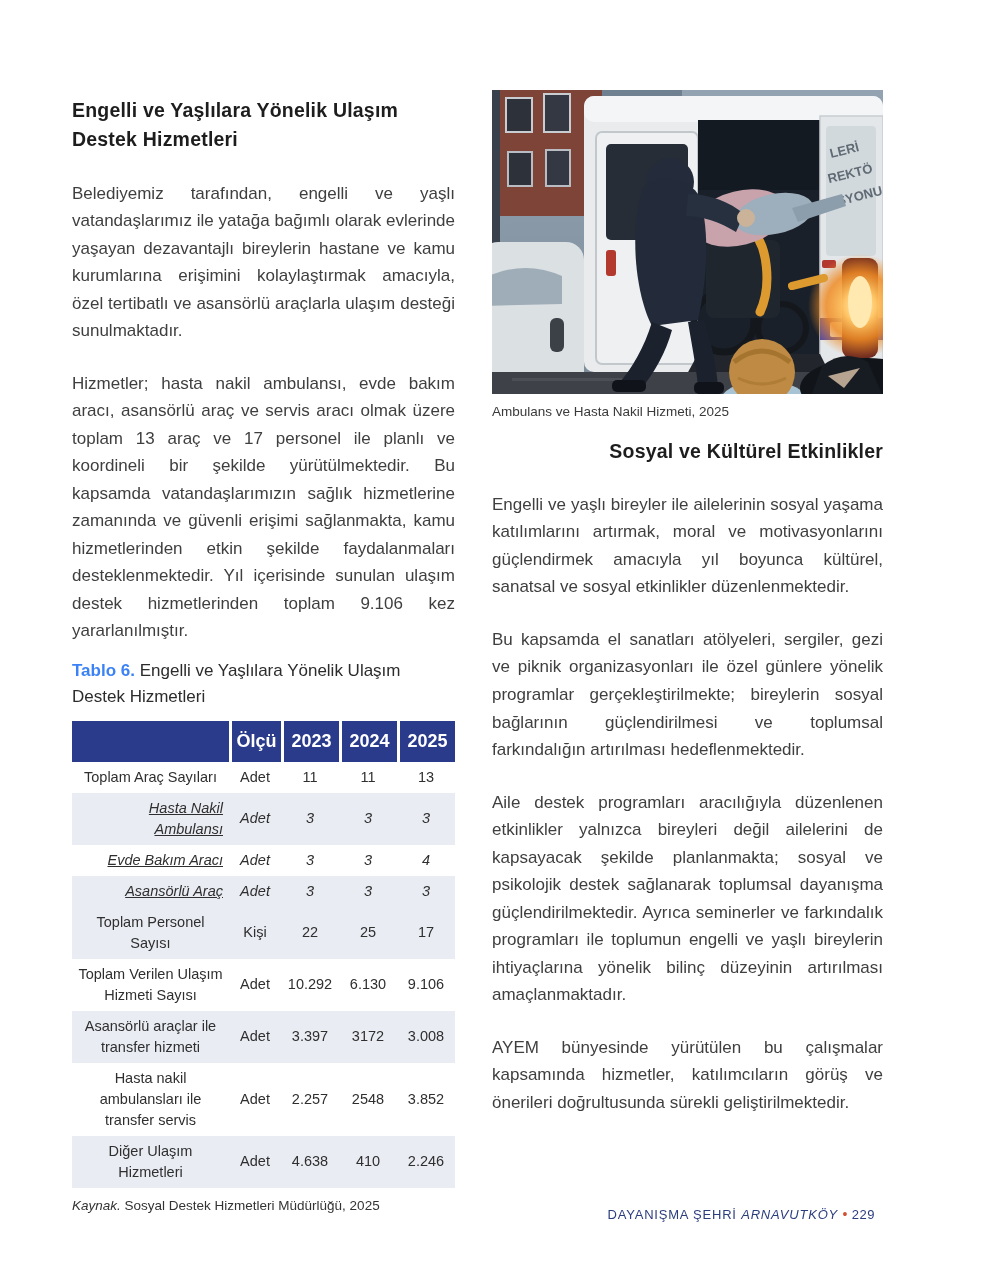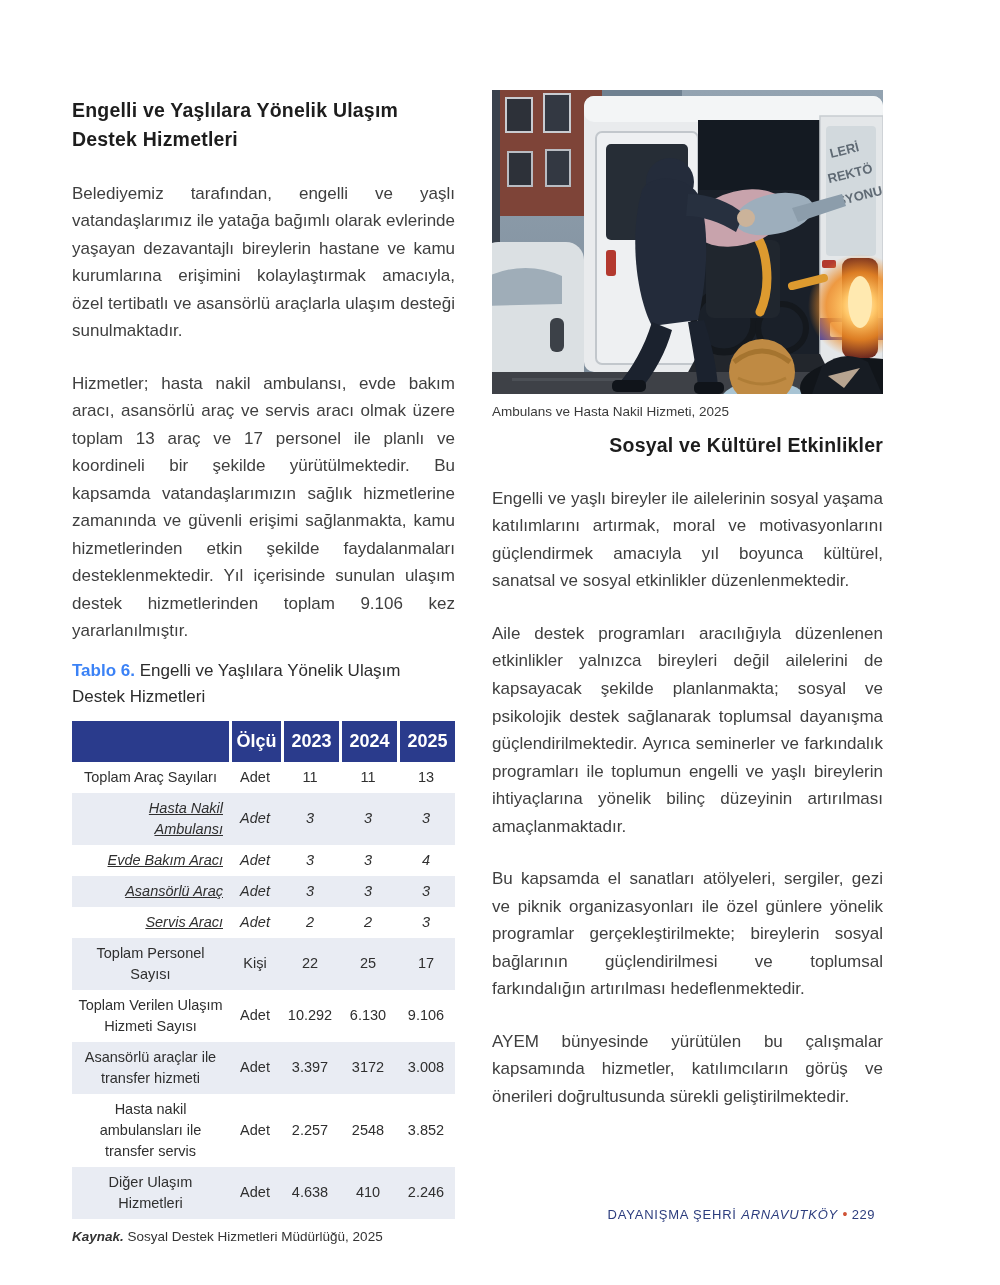--- a/index.html
+++ b/index.html
@@ -73,34 +73,34 @@
   td.cell-unit, td.cell-val { text-align: center; }
   tr.row-alt td { background: #e9ecf3; }
   tr.row-sub td { font-style: italic; }
   tr.row-sub td.cell-label { text-align: right; text-decoration: underline; }
 
   .table-source {
     margin-top: 10px;
     font-size: 13.5px;
     color: #333333;
   }
-  .table-source .src-label { font-weight: 700; font-style: italic; }
+  .table-source .src-label { font-weight: 400; font-style: italic; }
 
   figure.photo {
     width: 391px;
     height: 304px;
     line-height: 0;
     margin-bottom: 9px;
     background: #8b99a6;
   }
   figcaption.photo-caption, .photo-caption {
     font-size: 13.5px;
     color: #3a3a3a;
     line-height: 1.3;
-    margin-bottom: 10px;
+    margin-bottom: 16px;
   }
   .col-right h2.section-heading { margin-bottom: 11px; text-align: right; }
 
   .page-footer {
     position: absolute;
     top: 1206px;
     right: 125px;
     font-size: 13px;
     color: #2c3d7e;
     letter-spacing: 0.8px;
@@ -161,27 +161,20 @@
         <td class="cell-val">3</td>
         <td class="cell-val">4</td>
       </tr>
       <tr class="row-alt row-sub">
         <td class="cell-label">Asansörlü Araç</td>
         <td class="cell-unit">Adet</td>
         <td class="cell-val">3</td>
         <td class="cell-val">3</td>
         <td class="cell-val">3</td>
       </tr>
-      <tr class="row-sub">
-        <td class="cell-label">Servis Aracı</td>
-        <td class="cell-unit">Adet</td>
-        <td class="cell-val">2</td>
-        <td class="cell-val">2</td>
-        <td class="cell-val">3</td>
-      </tr>
       <tr class="row-alt">
         <td class="cell-label">Toplam Personel Sayısı</td>
         <td class="cell-unit">Kişi</td>
         <td class="cell-val">22</td>
         <td class="cell-val">25</td>
         <td class="cell-val">17</td>
       </tr>
       <tr>
         <td class="cell-label">Toplam Verilen Ulaşım Hizmeti Sayısı</td>
         <td class="cell-unit">Adet</td>
@@ -324,21 +317,21 @@
         <polygon points="336,286 368,278 352,298" fill="#c9b49c" opacity="0.9"></polygon>
       </g>
     </svg>
   </figure>
 
   <div class="photo-caption">Ambulans ve Hasta Nakil Hizmeti, 2025</div>
 
   <h2 class="section-heading">Sosyal ve Kültürel Etkinlikler</h2>
 
   <p class="body-text">Engelli ve yaşlı bireyler ile ailelerinin sosyal yaşama katılımlarını artırmak, moral ve motivasyonlarını güçlendirmek amacıyla yıl boyunca kültürel, sanatsal ve sosyal etkinlikler düzenlenmektedir.</p>
+  <p class="body-text">Bu kapsamda el sanatları atölyeleri, sergiler, gezi ve piknik organizasyonları ile özel günlere yönelik programlar gerçekleştirilmekte; bireylerin sosyal bağlarının güçlendirilmesi ve toplumsal farkındalığın artırılması hedeflenmektedir.</p>
   <p class="body-text">Aile destek programları aracılığıyla düzenlenen etkinlikler yalnızca bireyleri değil ailelerini de kapsayacak şekilde planlanmakta; sosyal ve psikolojik destek sağlanarak toplumsal dayanışma güçlendirilmektedir. Ayrıca seminerler ve farkındalık programları ile toplumun engelli ve yaşlı bireylerin ihtiyaçlarına yönelik bilinç düzeyinin artırılması amaçlanmaktadır.</p>
-  <p class="body-text">Bu kapsamda el sanatları atölyeleri, sergiler, gezi ve piknik organizasyonları ile özel günlere yönelik programlar gerçekleştirilmekte; bireylerin sosyal bağlarının güçlendirilmesi ve toplumsal farkındalığın artırılması hedeflenmektedir.</p>
   <p class="body-text">AYEM bünyesinde yürütülen bu çalışmalar kapsamında hizmetler, katılımcıların görüş ve önerileri doğrultusunda sürekli geliştirilmektedir.</p>
 </div>
 
 <div class="page-footer"><span>DAYANIŞMA ŞEHRİ </span><span class="footer-italic">ARNAVUTKÖY</span>
   <span class="footer-dot">•</span>
   <span class="footer-page">229</span>
 </div>
 
 </body></html>

